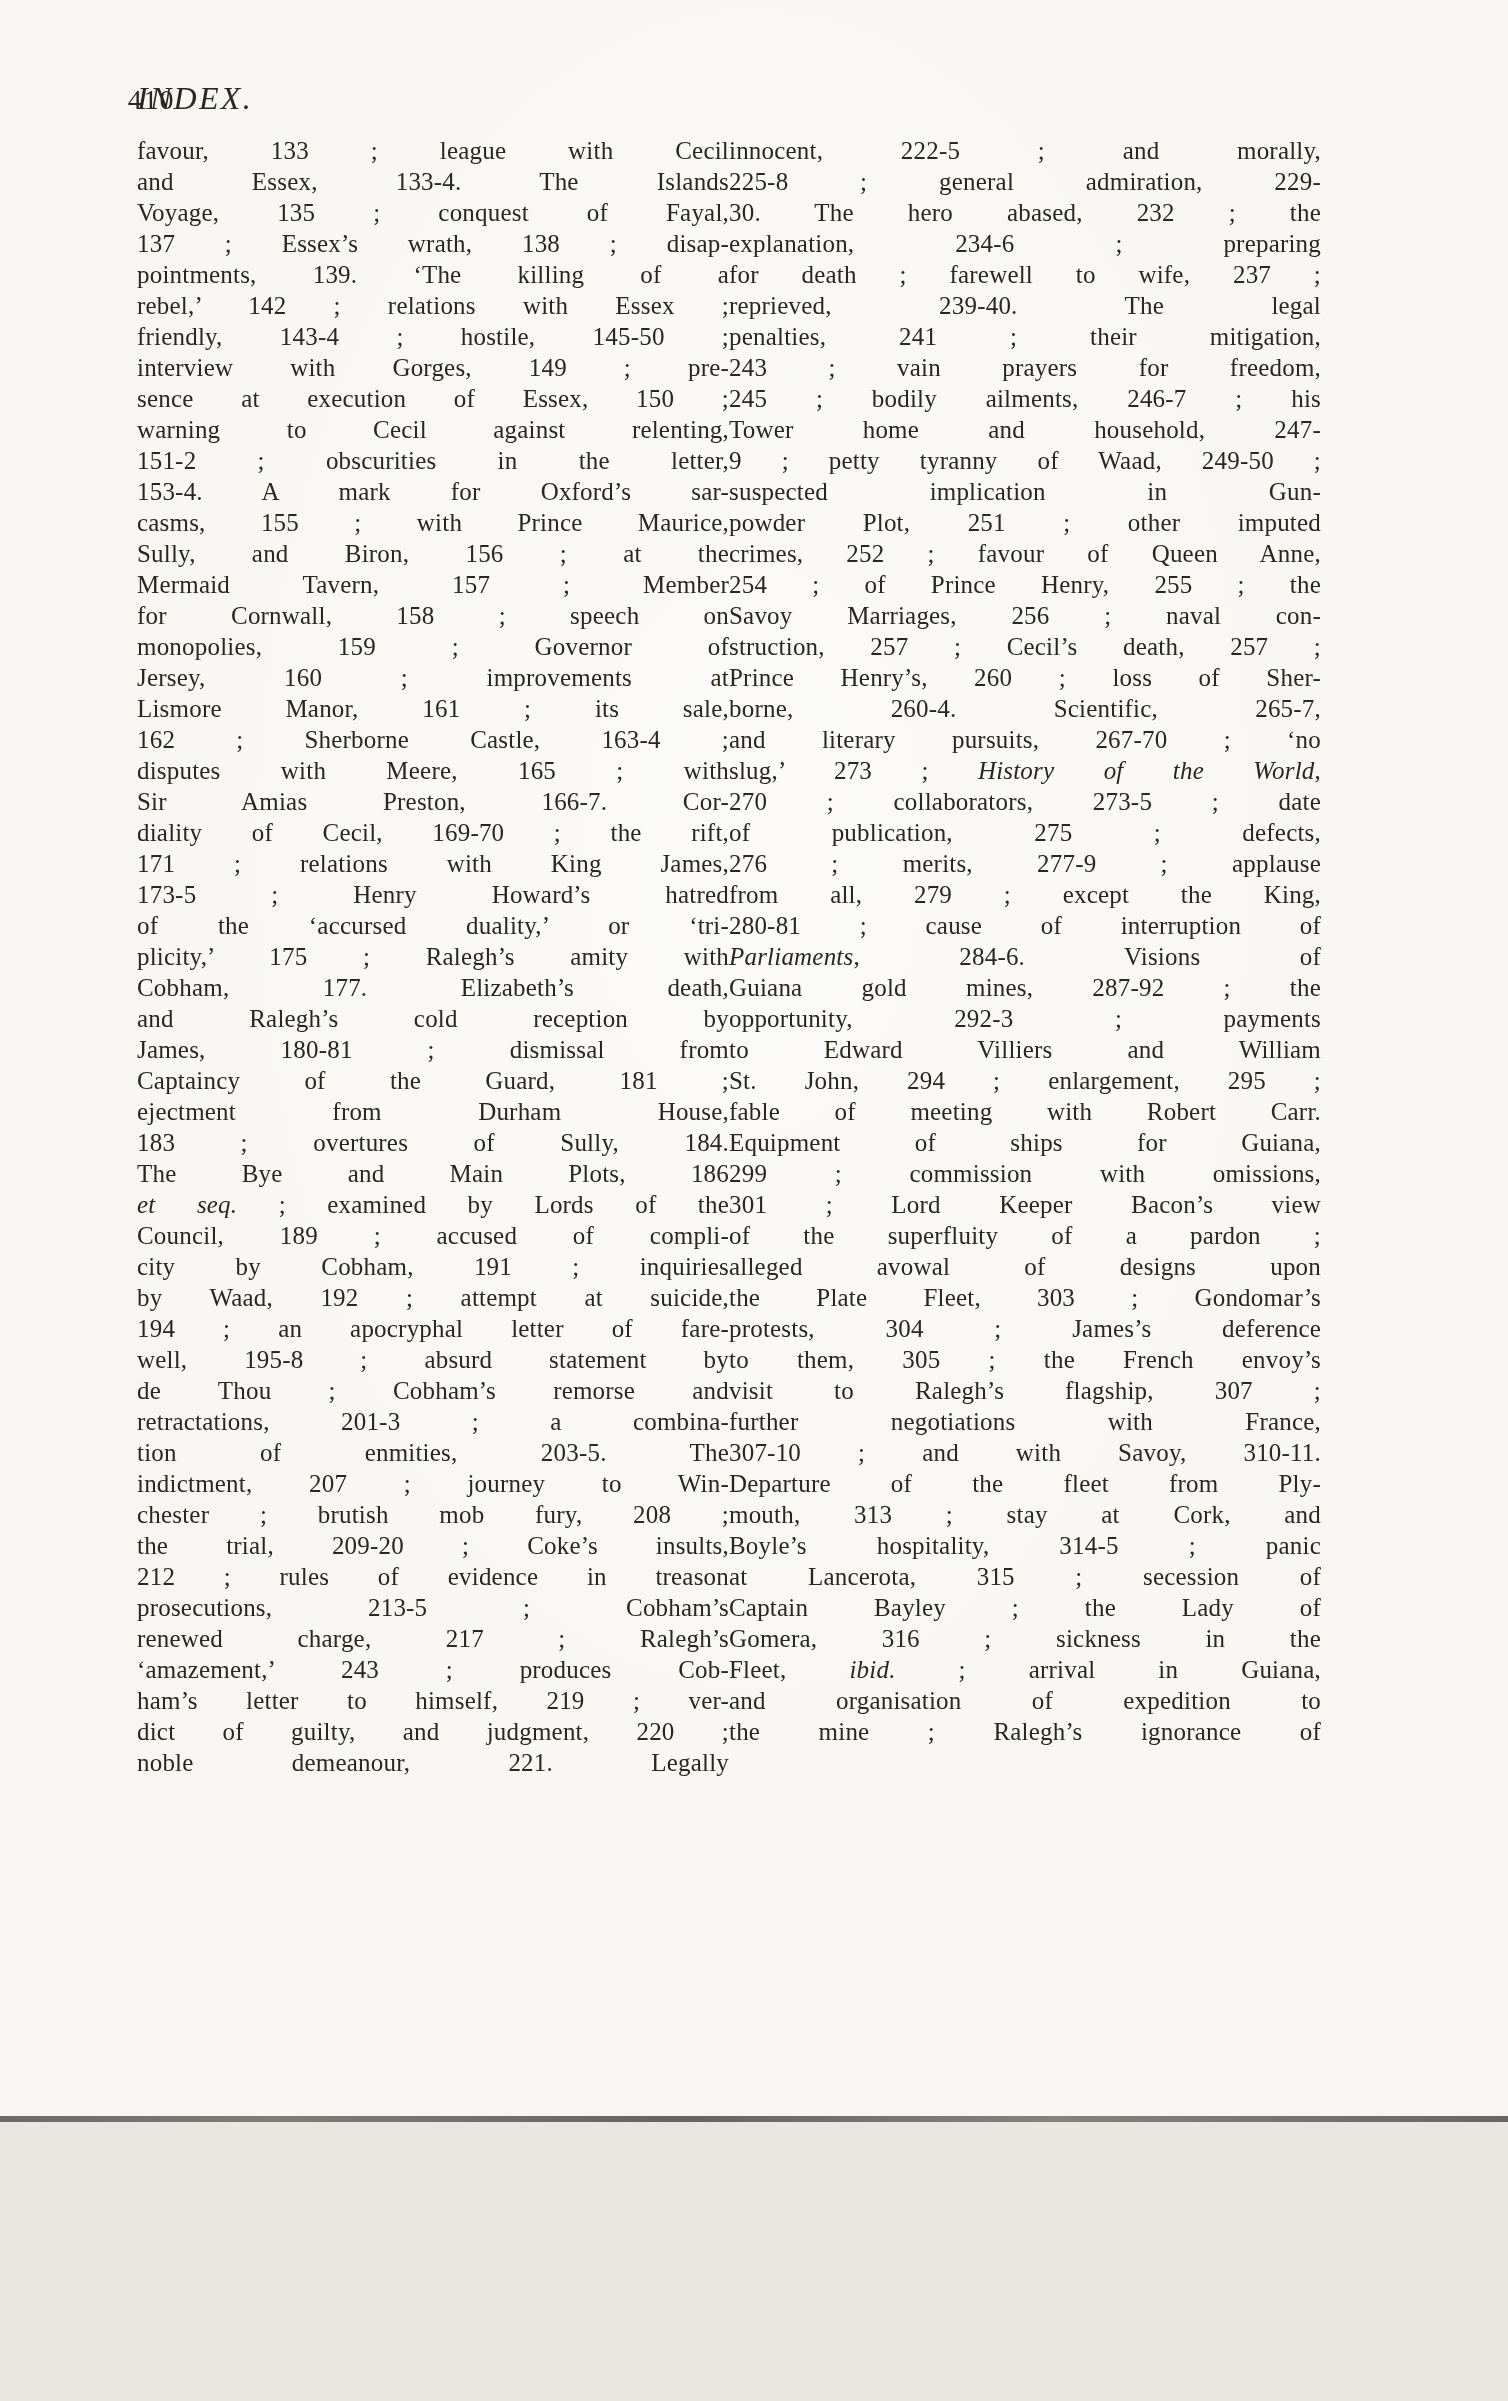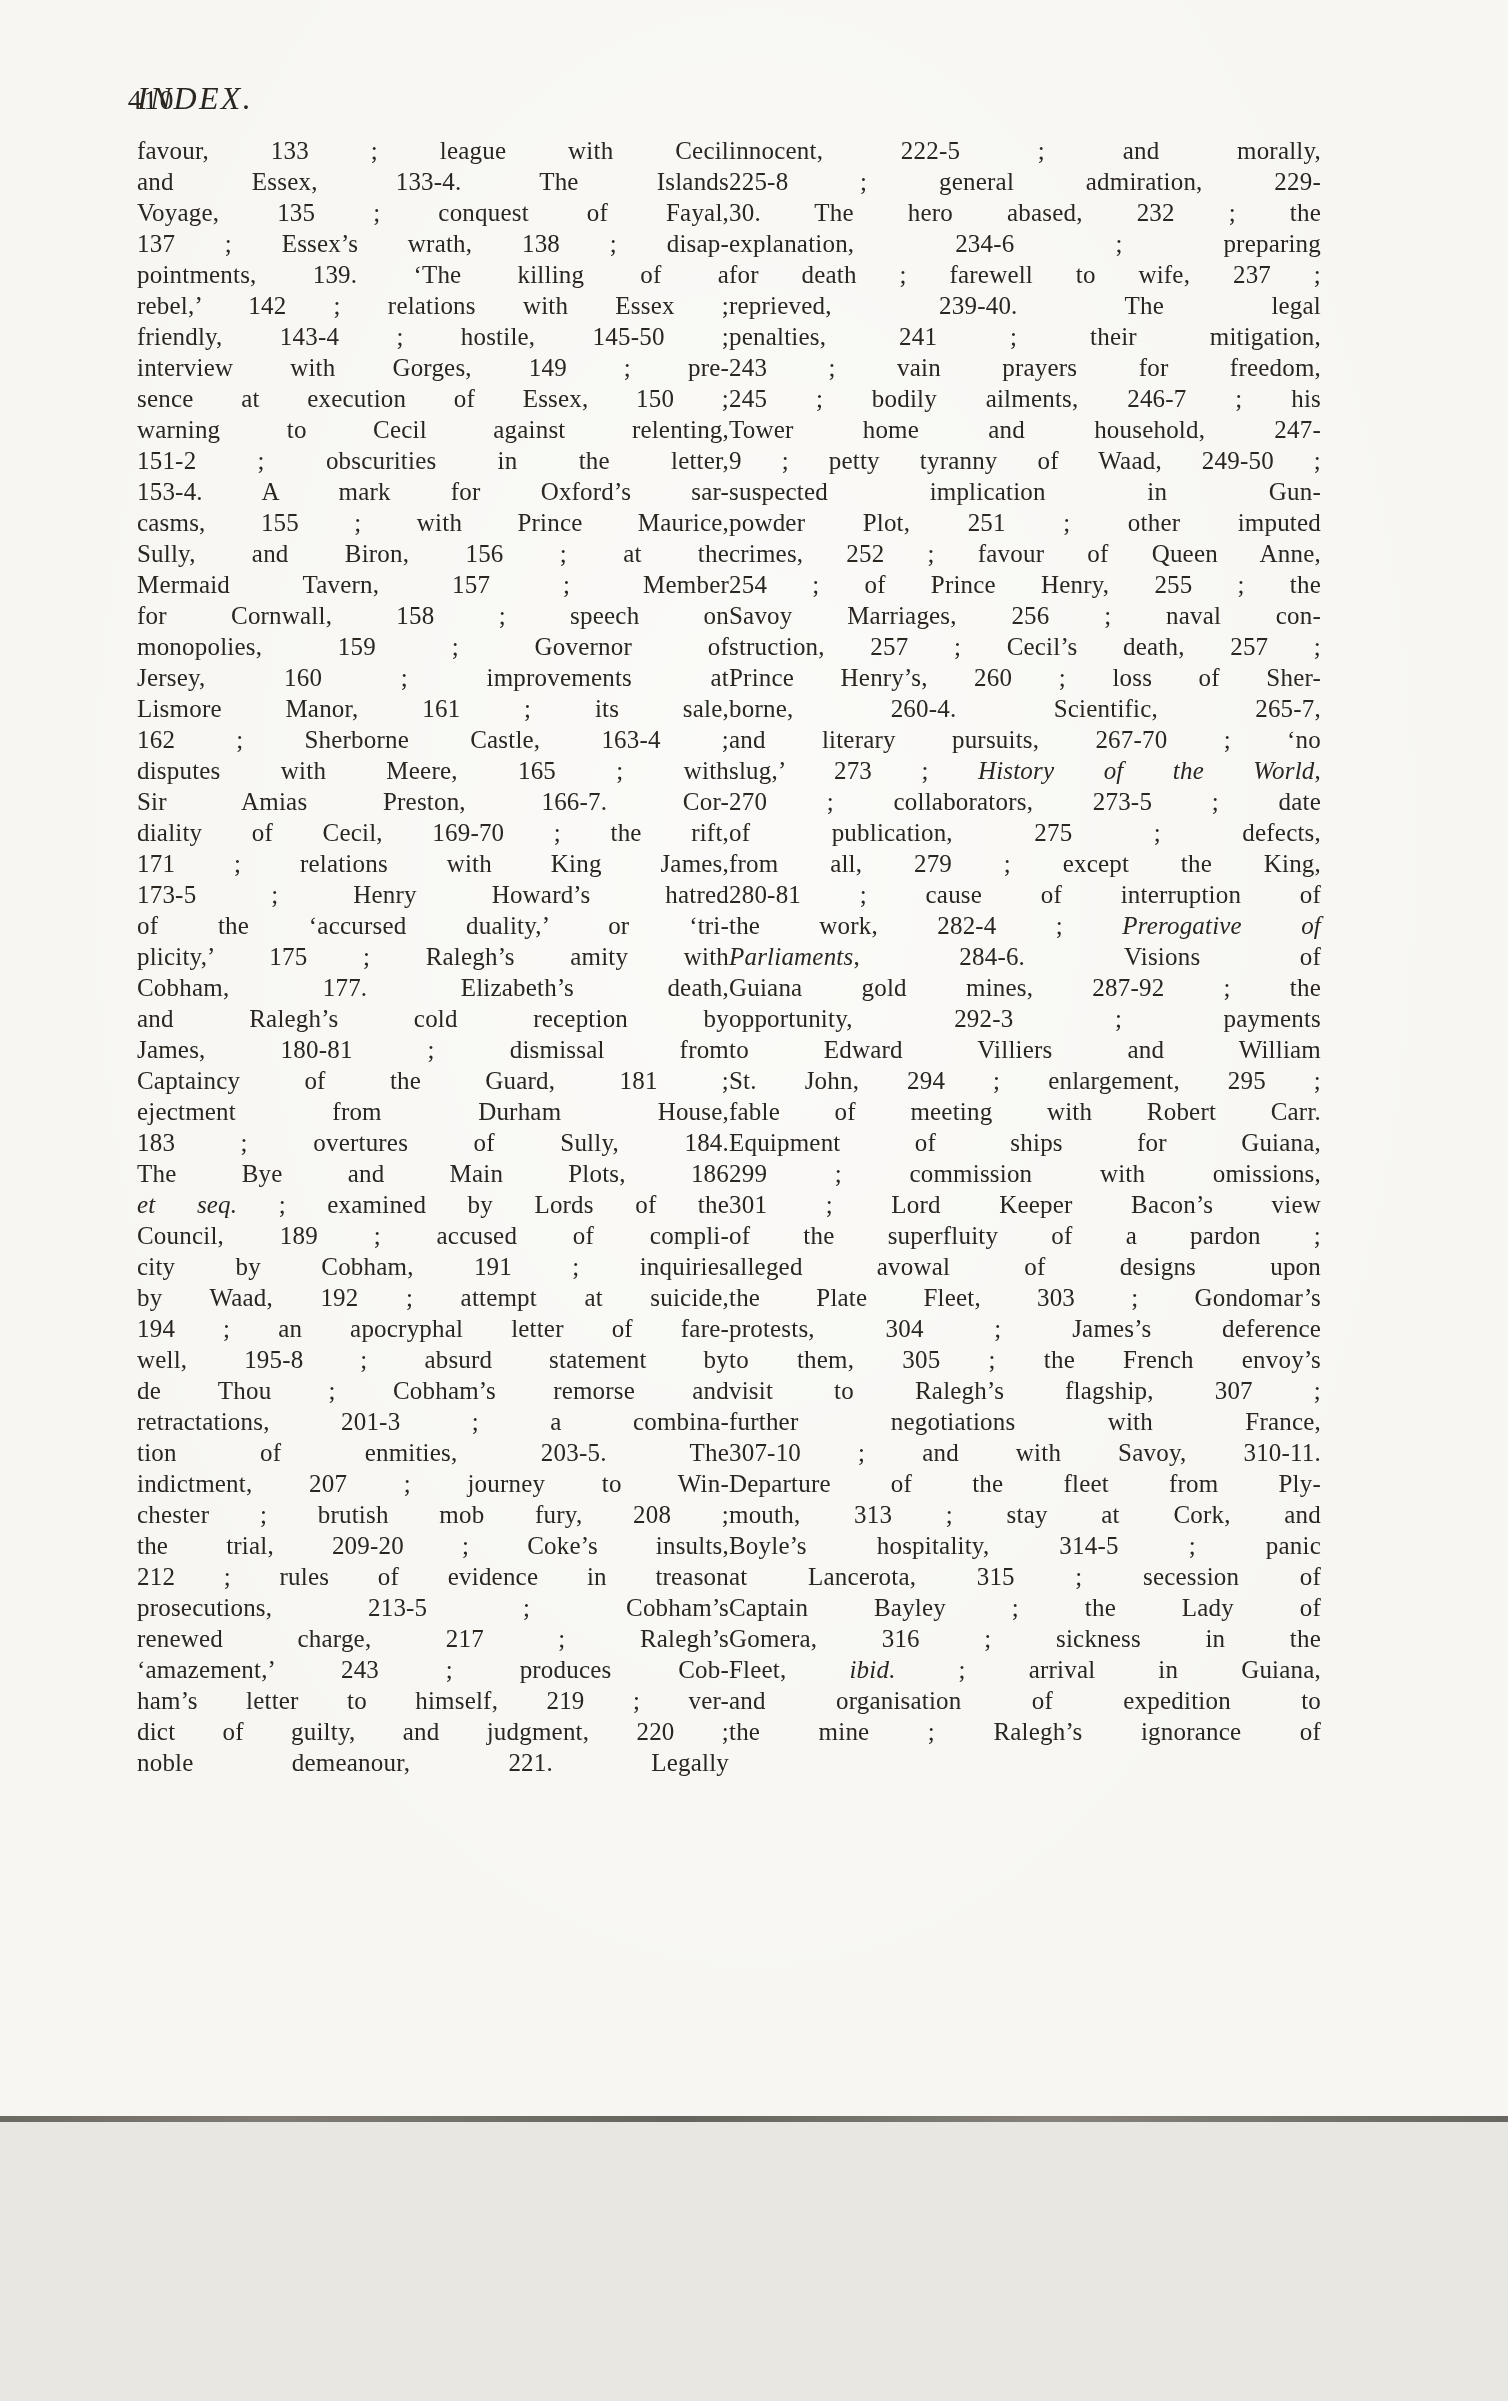--- a/index.html
+++ b/index.html
@@ -166,23 +166,23 @@
         <div class="line"><span>crimes, 252 ; favour of Queen Anne,</span></div>
         <div class="line"><span>254 ; of Prince Henry, 255 ; the</span></div>
         <div class="line"><span>Savoy Marriages, 256 ; naval con-</span></div>
         <div class="line"><span>struction, 257 ; Cecil’s death, 257 ;</span></div>
         <div class="line"><span>Prince Henry’s, 260 ; loss of Sher-</span></div>
         <div class="line"><span>borne, 260-4.  Scientific, 265-7,</span></div>
         <div class="line"><span>and literary pursuits, 267-70 ; ‘no</span></div>
         <div class="line"><span>slug,’ 273 ; </span><i>History of the World</i><span>,</span></div>
         <div class="line"><span>270 ; collaborators, 273-5 ; date</span></div>
         <div class="line"><span>of publication, 275 ; defects,</span></div>
+        <div class="line"><span>276 ; merits, 277-9 ; applause</span></div>
         <div class="line"><span>from all, 279 ; except the King,</span></div>
         <div class="line"><span>280-81 ; cause of interruption of</span></div>
-        <div class="line"><span>the work, 282-4 ; </span><i>Prerogative of</i></div>
         <div class="line"><i>Parliaments</i><span>, 284-6.  Visions of</span></div>
         <div class="line"><span>Guiana gold mines, 287-92 ; the</span></div>
         <div class="line"><span>opportunity, 292-3 ; payments</span></div>
         <div class="line"><span>to Edward Villiers and William</span></div>
         <div class="line"><span>St. John, 294 ; enlargement, 295 ;</span></div>
         <div class="line"><span>fable of meeting with Robert Carr.</span></div>
         <div class="line"><span>Equipment of ships for Guiana,</span></div>
         <div class="line"><span>299 ; commission with omissions,</span></div>
         <div class="line"><span>301 ; Lord Keeper Bacon’s view</span></div>
         <div class="line"><span>of the superfluity of a pardon ;</span></div>

